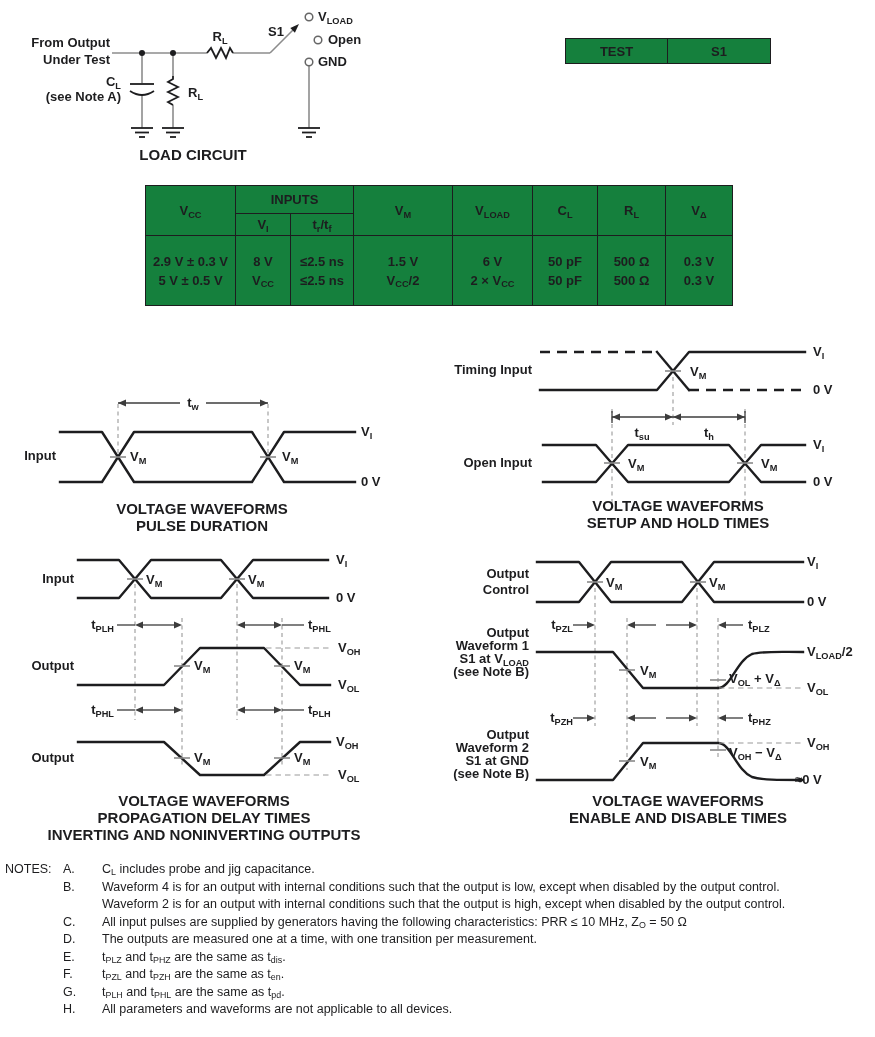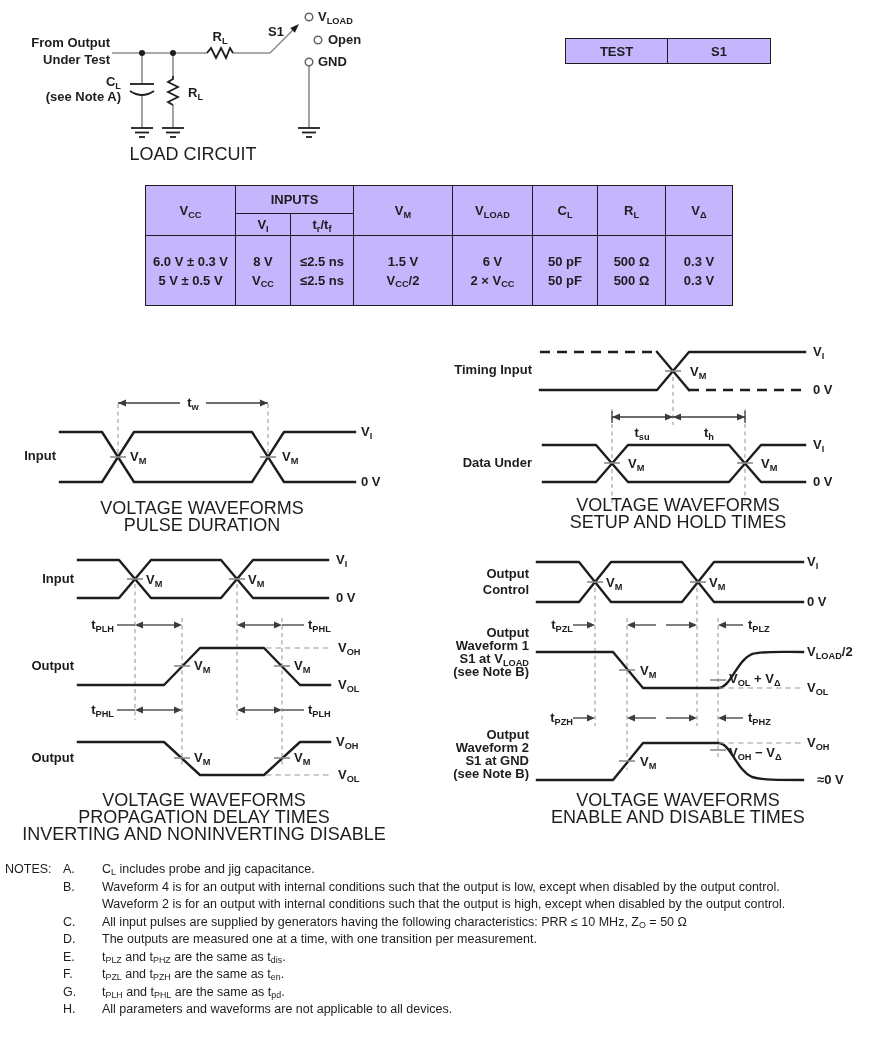--- a/index.html
+++ b/index.html
@@ -4,35 +4,35 @@
 <style>
   html,body{margin:0;padding:0;background:#fff;}
   #page{position:relative;width:875px;height:1037px;background:#ffffff;overflow:hidden;
         font-family:"Liberation Sans", sans-serif;color:#1d1d1f;}
   .fig{position:absolute;}
   .fig svg{position:absolute;left:0;top:0;display:block;}
   .lbl{position:absolute;font-weight:bold;font-size:13px;line-height:15px;white-space:nowrap;color:#1d1d1f;}
   .lbl.r{text-align:right;}
   .lbl.c{transform:translateX(-50%);}
   .lblblock{position:absolute;text-align:right;font-weight:bold;font-size:13px;line-height:13px;white-space:nowrap;}
-  .title{position:absolute;font-weight:normal;font-size:18px;line-height:17px;white-space:nowrap;transform:translateX(-50%);}
+  .title{position:absolute;font-weight:bold;font-size:15px;line-height:17px;white-space:nowrap;transform:translateX(-50%);}
   sub{font-size:71%;line-height:0;vertical-align:baseline;position:relative;top:0.28em;}
   
   .wv{fill:none;stroke:#1d1d1f;stroke-width:2.4;stroke-linejoin:round;stroke-linecap:square;}
   .wvd{fill:none;stroke:#1d1d1f;stroke-width:2.4;stroke-linejoin:round;stroke-linecap:butt;stroke-dasharray:10 7;}
   .dv{stroke:#9a9a9a;stroke-width:1.1;stroke-dasharray:4 3.5;fill:none;}
   .dh{stroke:#9a9a9a;stroke-width:1.2;stroke-dasharray:5.5 4;fill:none;}
   .dim{stroke:#3c3c3c;stroke-width:1.3;fill:none;}
   .ah{fill:#3c3c3c;stroke:none;}
   .tk{stroke:#8a8a8a;stroke-width:1.6;}
   .wire{stroke:#8c8c8c;stroke-width:1.6;fill:none;}
   .cmp{stroke:#1d1d1f;stroke-width:1.8;fill:none;}
   .term{fill:#ffffff;stroke:#666;stroke-width:1.5;}
   
-  table{border-collapse:collapse;position:absolute;table-layout:fixed;background:#c4b5fd;}
+  table{border-collapse:collapse;position:absolute;table-layout:fixed;background:#15803d;}
   td{border:1.5px solid #1d1d1f;font-weight:bold;font-size:13px;text-align:center;vertical-align:middle;padding:0;}
   .ttable{left:565px;top:38px;width:205px;}
   .ttable td{height:24px;}
   .ttable td.body{height:58px;vertical-align:middle;}
   .ttable td.body div{line-height:18px;}
   .ptable{left:145px;top:185px;width:587px;}
   .ptable tr.h1 td{height:27px;}
   .ptable tr.h2 td{height:21px;}
   .ptable tr.b td{height:69px;}
   .ptable tr.b td div{line-height:19px;}
@@ -142,21 +142,21 @@
       <td rowspan="2">C<sub>L</sub></td>
       <td rowspan="2">R<sub>L</sub></td>
       <td rowspan="2">V<sub>Δ</sub></td>
     </tr>
     <tr class="h2">
       <td>V<sub>I</sub></td>
       <td>t<sub>r</sub>/t<sub>f</sub></td>
     </tr>
     <tr class="b">
       <td>
-            <div>6.0 V ± 0.3 V</div>
+            <div>2.9 V ± 0.3 V</div>
             <div>5 V ± 0.5 V</div>
           </td>
       <td>
             <div>8 V</div>
             <div>V<sub>CC</sub></div>
           </td>
       <td>
             <div>≤2.5 ns</div>
             <div>≤2.5 ns</div>
           </td>
@@ -228,21 +228,21 @@
       <polygon class="ah" points="228,82 220,78.5 220,85.5"></polygon>
       <polygon class="ah" points="228,82 236,78.5 236,85.5"></polygon>
       <polygon class="ah" points="300,82 292,78.5 292,85.5"></polygon>
 
       <path class="wv" d="M98,110 H151 L183,147 H284 L316,110 H360"></path>
       <path class="wv" d="M98,147 H151 L183,110 H284 L316,147 H360"></path>
       <line class="tk" x1="159" y1="128" x2="175" y2="128"></line>
       <line class="tk" x1="292" y1="128" x2="308" y2="128"></line>
     </svg>
     <div class="lbl r" style="right:343px;top:27px;">Timing Input</div>
-    <div class="lbl r" style="right:343px;top:120px;">Data Under</div>
+    <div class="lbl r" style="right:343px;top:120px;">Open Input</div>
     <div class="lbl" style="left:245px;top:29px;">V<sub>M</sub></div>
     <div class="lbl" style="left:183px;top:121px;">V<sub>M</sub></div>
     <div class="lbl" style="left:316px;top:121px;">V<sub>M</sub></div>
     <div class="lbl c" style="left:197px;top:90px;">t<sub>su</sub></div>
     <div class="lbl c" style="left:264px;top:90px;">t<sub>h</sub></div>
     <div class="lbl" style="left:368px;top:9px;">V<sub>I</sub></div>
     <div class="lbl" style="left:368px;top:47px;">0 V</div>
     <div class="lbl" style="left:368px;top:102px;">V<sub>I</sub></div>
     <div class="lbl" style="left:368px;top:139px;">0 V</div>
     <div class="title" style="left:233px;top:162px;">VOLTAGE WAVEFORMS</div>
@@ -304,21 +304,21 @@
     <div class="lbl" style="left:328px;top:129px;">V<sub>OL</sub></div>
     <div class="lbl r" style="right:331px;top:154px;">t<sub>PHL</sub></div>
     <div class="lbl" style="left:298px;top:154px;">t<sub>PLH</sub></div>
     <div class="lbl r" style="right:371px;top:202px;">Output</div>
     <div class="lbl" style="left:184px;top:202px;">V<sub>M</sub></div>
     <div class="lbl" style="left:284px;top:202px;">V<sub>M</sub></div>
     <div class="lbl" style="left:326px;top:186px;">V<sub>OH</sub></div>
     <div class="lbl" style="left:328px;top:219px;">V<sub>OL</sub></div>
     <div class="title" style="left:194px;top:244px;">VOLTAGE WAVEFORMS</div>
     <div class="title" style="left:194px;top:261px;">PROPAGATION DELAY TIMES</div>
-    <div class="title" style="left:194px;top:278px;">INVERTING AND NONINVERTING DISABLE</div>
+    <div class="title" style="left:194px;top:278px;">INVERTING AND NONINVERTING OUTPUTS</div>
   </div>
 
   <div class="fig" style="left:445px;top:548px;width:430px;height:300px;">
     <svg width="430" height="300" viewBox="0 0 430 300">
 
       <line class="dv" x1="150" y1="40" x2="150" y2="178"></line>
       <line class="dv" x1="252" y1="40" x2="252" y2="178"></line>
       <line class="dv" x1="182" y1="70" x2="182" y2="222"></line>
       <line class="dv" x1="273" y1="70" x2="273" y2="212"></line>
 
@@ -377,21 +377,21 @@
     <div class="lbl" style="left:303px;top:162px;">t<sub>PHZ</sub></div>
     <div class="lblblock" style="right:346px;top:180px;">
       <div>Output</div>
       <div>Waveform 2</div>
       <div>S1 at GND</div>
       <div>(see Note B)</div>
     </div>
     <div class="lbl" style="left:195px;top:206px;">V<sub>M</sub></div>
     <div class="lbl" style="left:284px;top:197px;">V<sub>OH</sub> − V<sub>Δ</sub></div>
     <div class="lbl" style="left:362px;top:187px;">V<sub>OH</sub></div>
-    <div class="lbl" style="left:372px;top:224px;">≈0 V</div>
+    <div class="lbl" style="left:350px;top:224px;">≈0 V</div>
     <div class="title" style="left:233px;top:244px;">VOLTAGE WAVEFORMS</div>
     <div class="title" style="left:233px;top:261px;">ENABLE AND DISABLE TIMES</div>
   </div>
 
   <div class="notes">
     <div class="nrow">
       <div class="nhead">NOTES:</div>
       <div class="nletter">A.</div>
       <div class="ntext">C<sub>L</sub> includes probe and jig capacitance.</div>
     </div>

